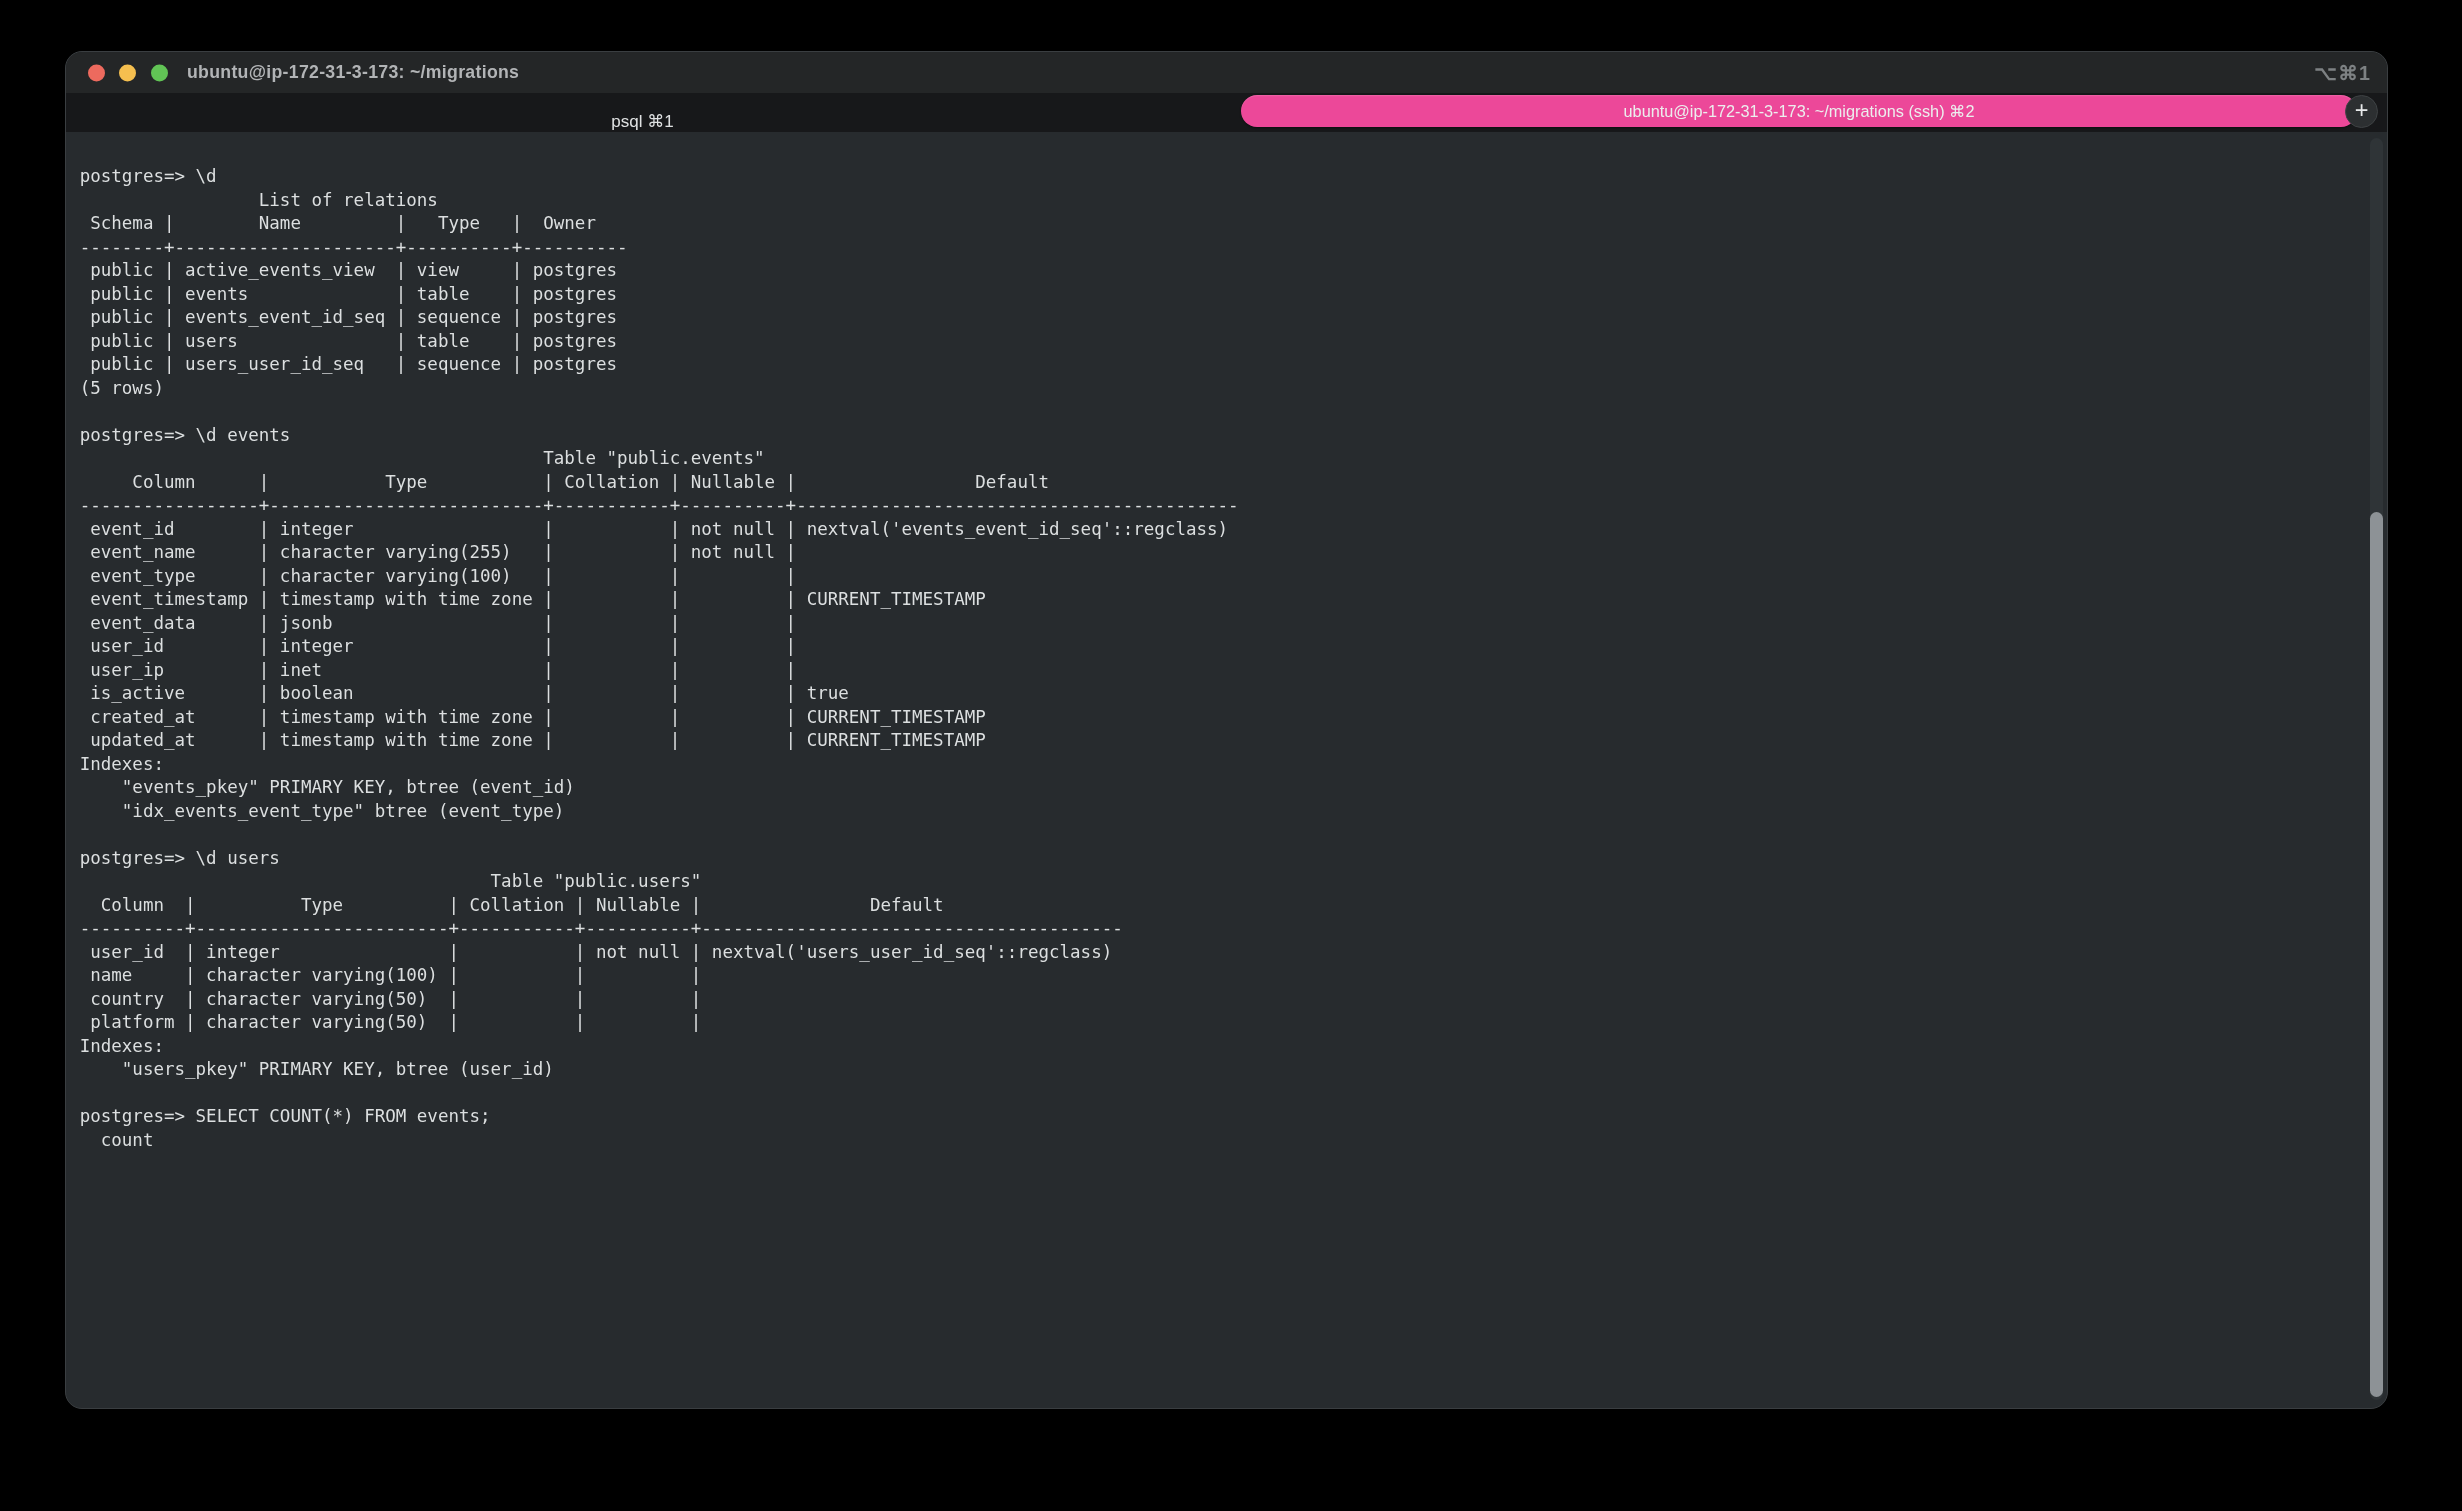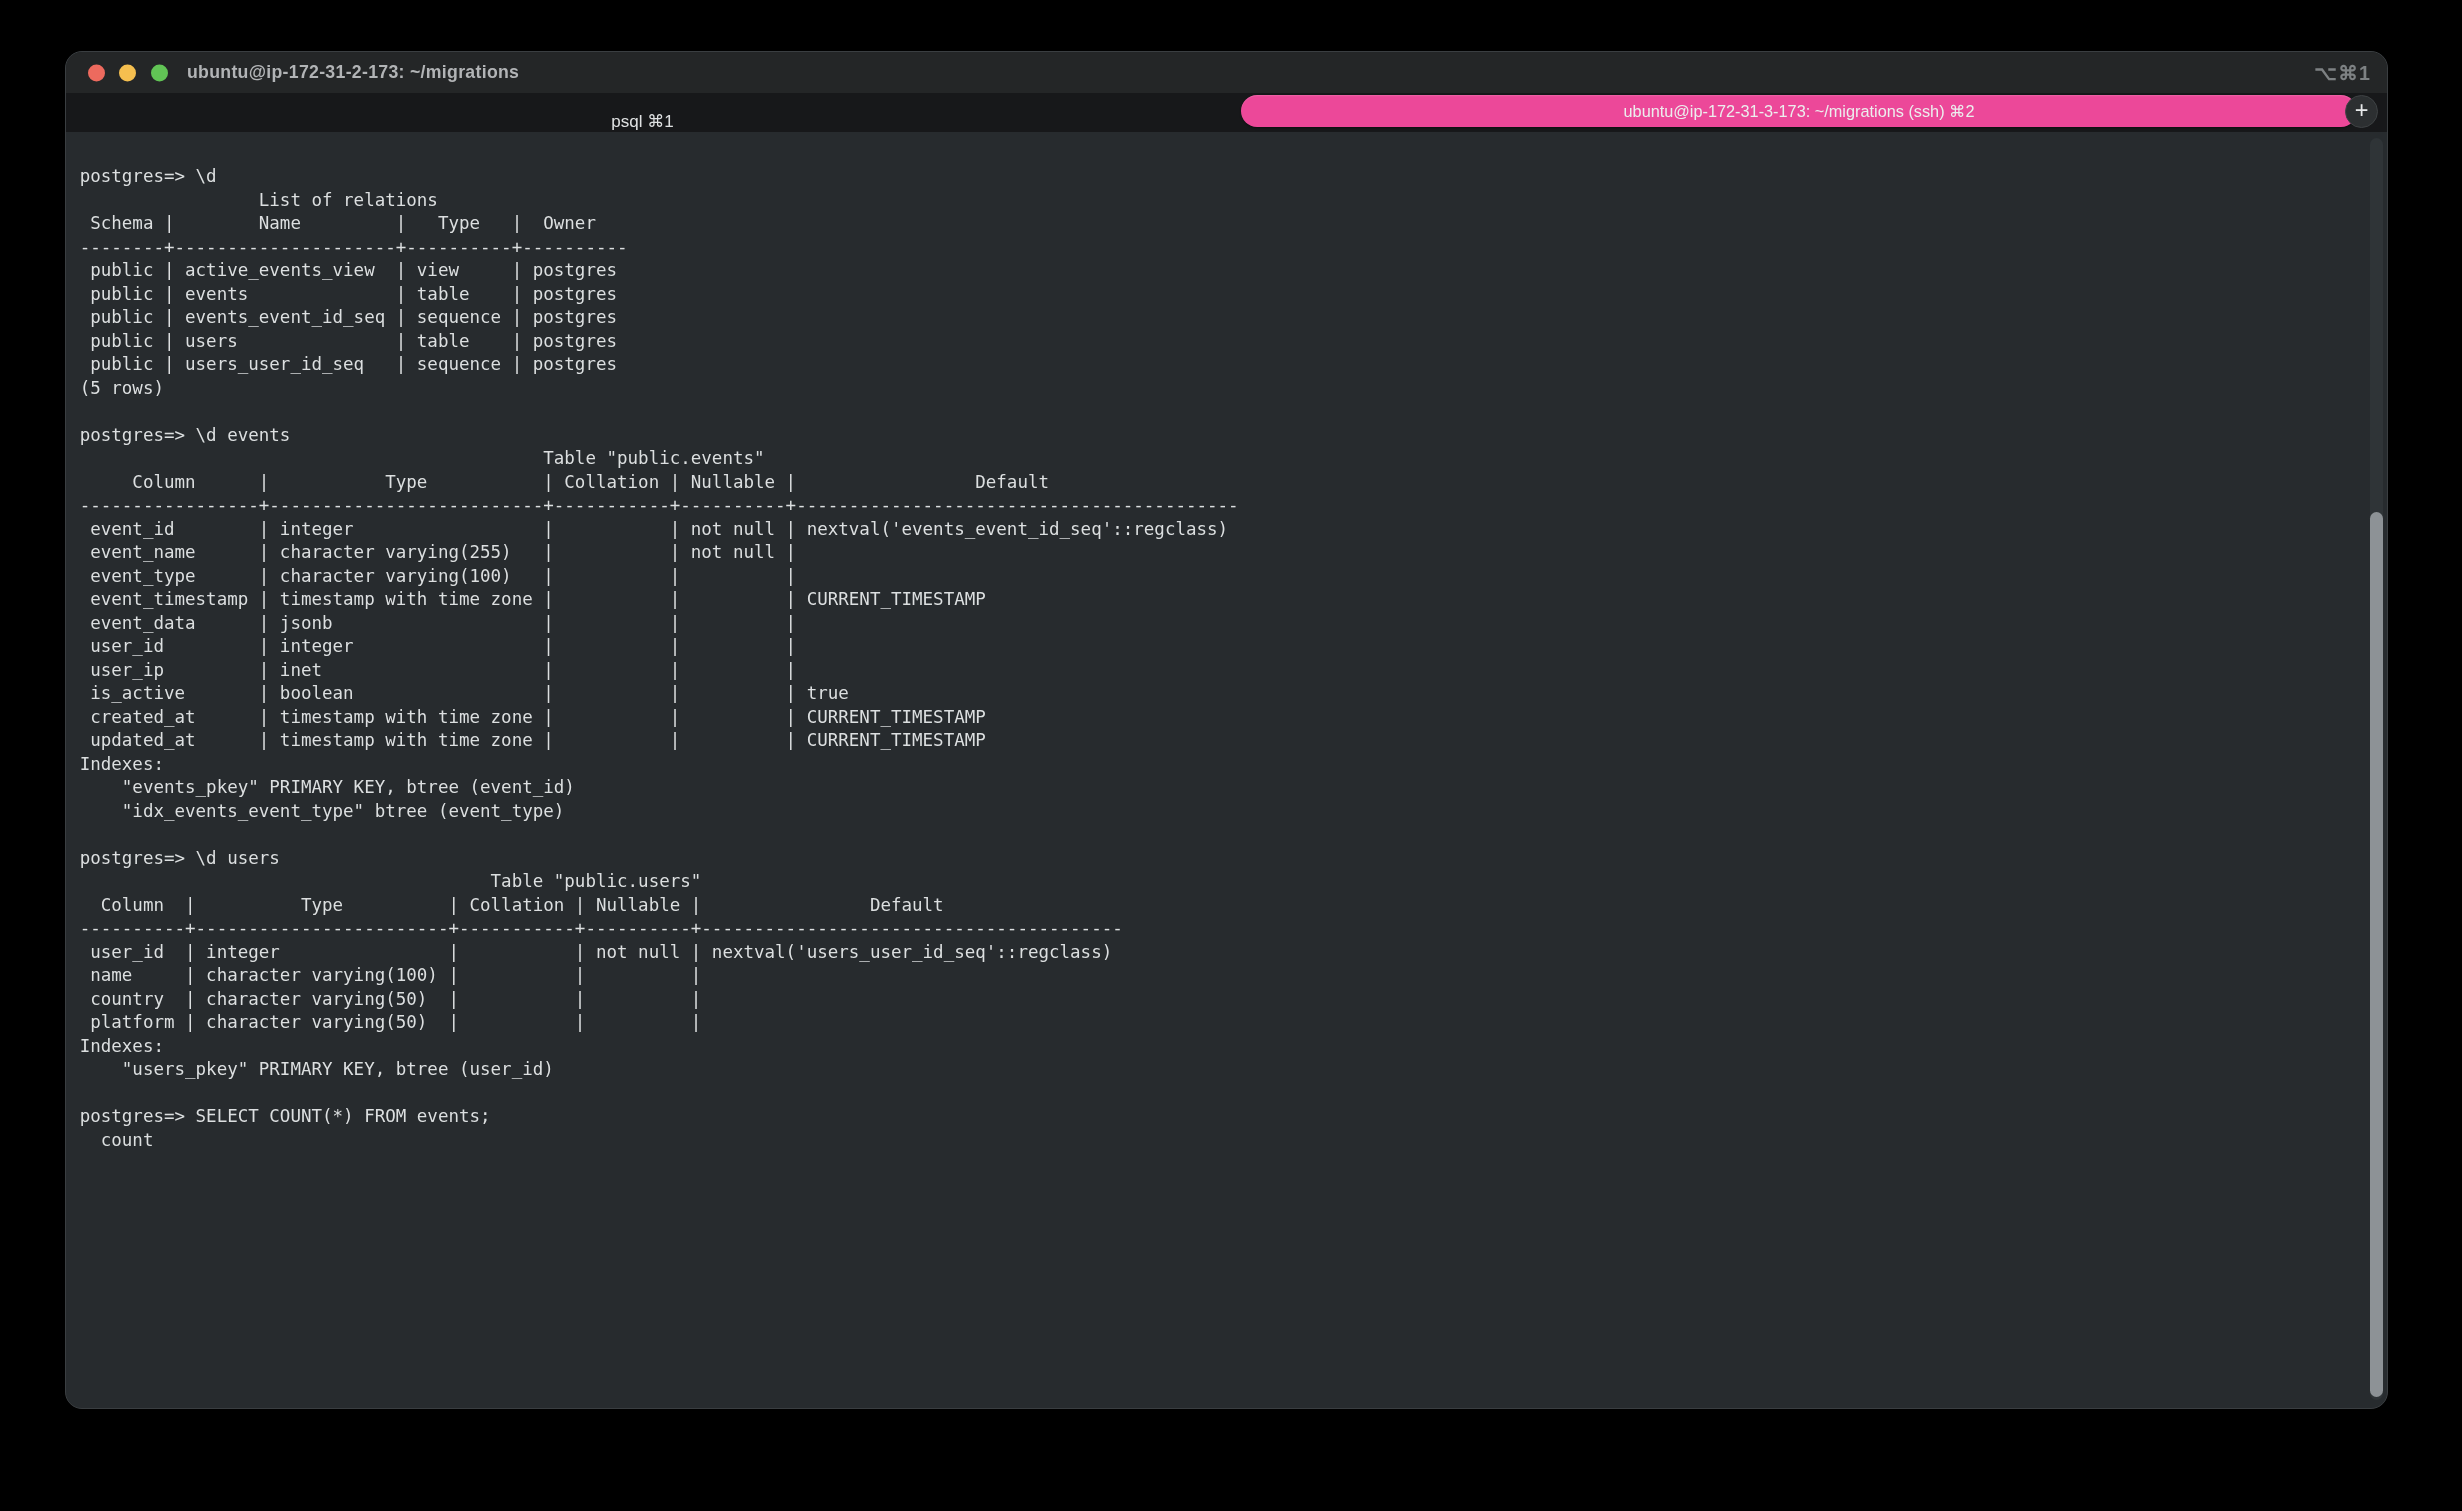--- a/index.html
+++ b/index.html
@@ -84,21 +84,21 @@
 <body>
 
 <div class="window">
 
   <div class="titlebar">
     <div class="traffic">
       <span class="light red"></span>
       <span class="light yellow"></span>
       <span class="light green"></span>
     </div>
-    <div class="window-title">ubuntu@ip-172-31-2-173: ~/migrations</div>
+    <div class="window-title">ubuntu@ip-172-31-3-173: ~/migrations</div>
     <div class="window-shortcut">⌥⌘1</div>
   </div>
 
   <div class="tabbar">
     <div class="tab-active">psql ⌘1</div>
     <div class="tab-inactive">ubuntu@ip-172-31-3-173: ~/migrations (ssh) ⌘2</div>
     <div class="new-tab">
       <span class="plus-glyph">+</span>
     </div>
   </div>

